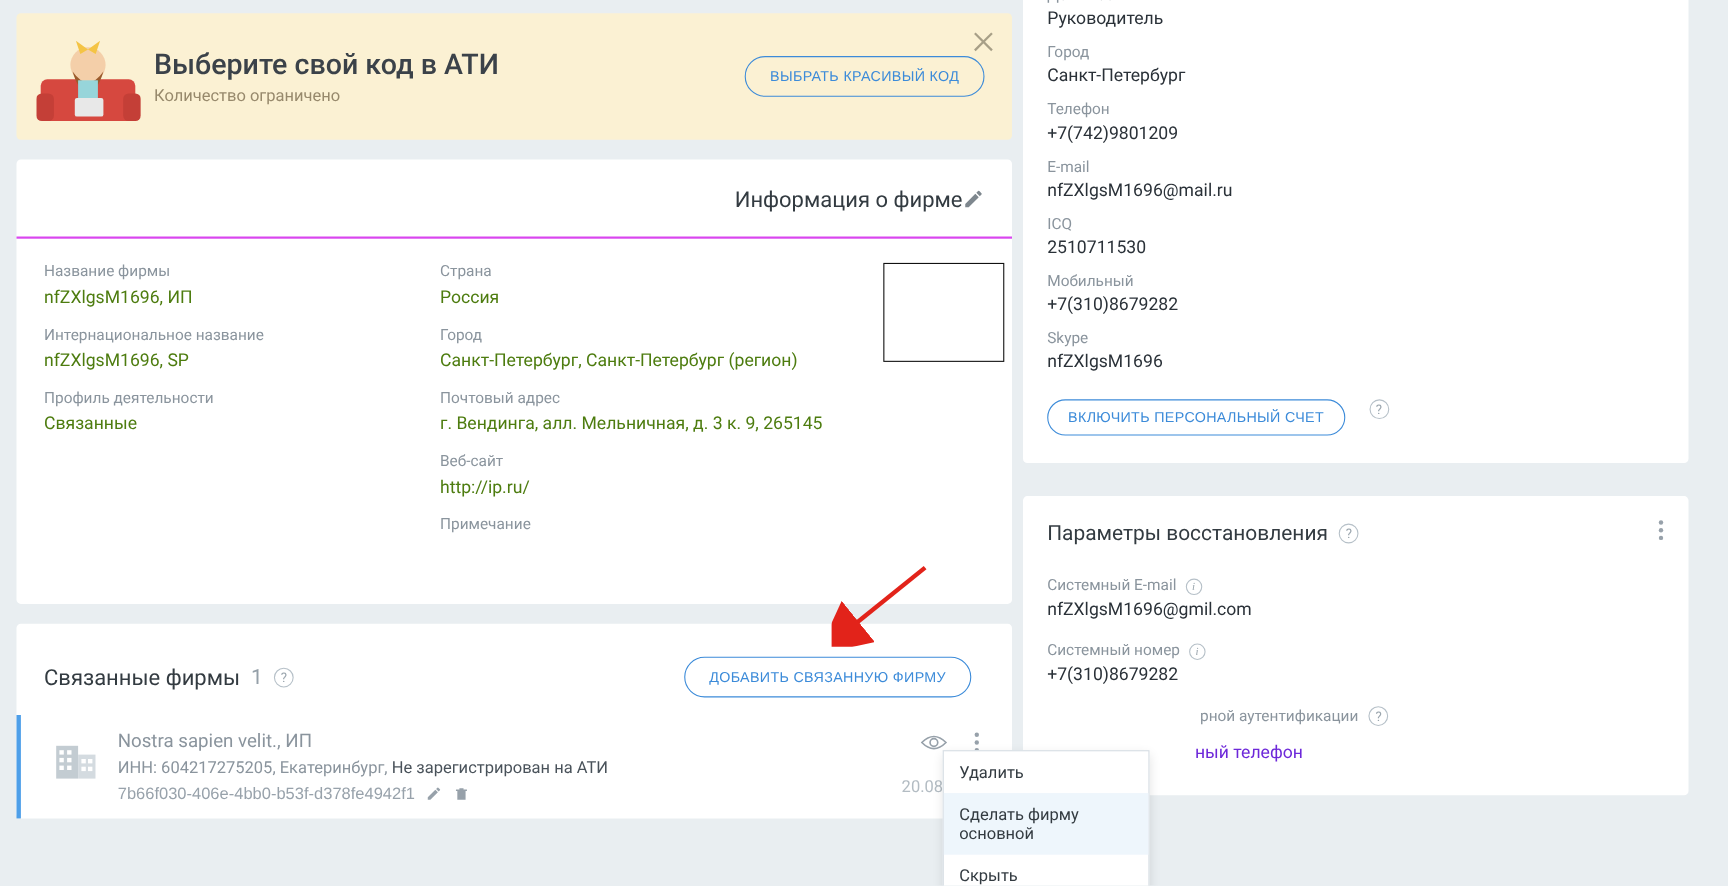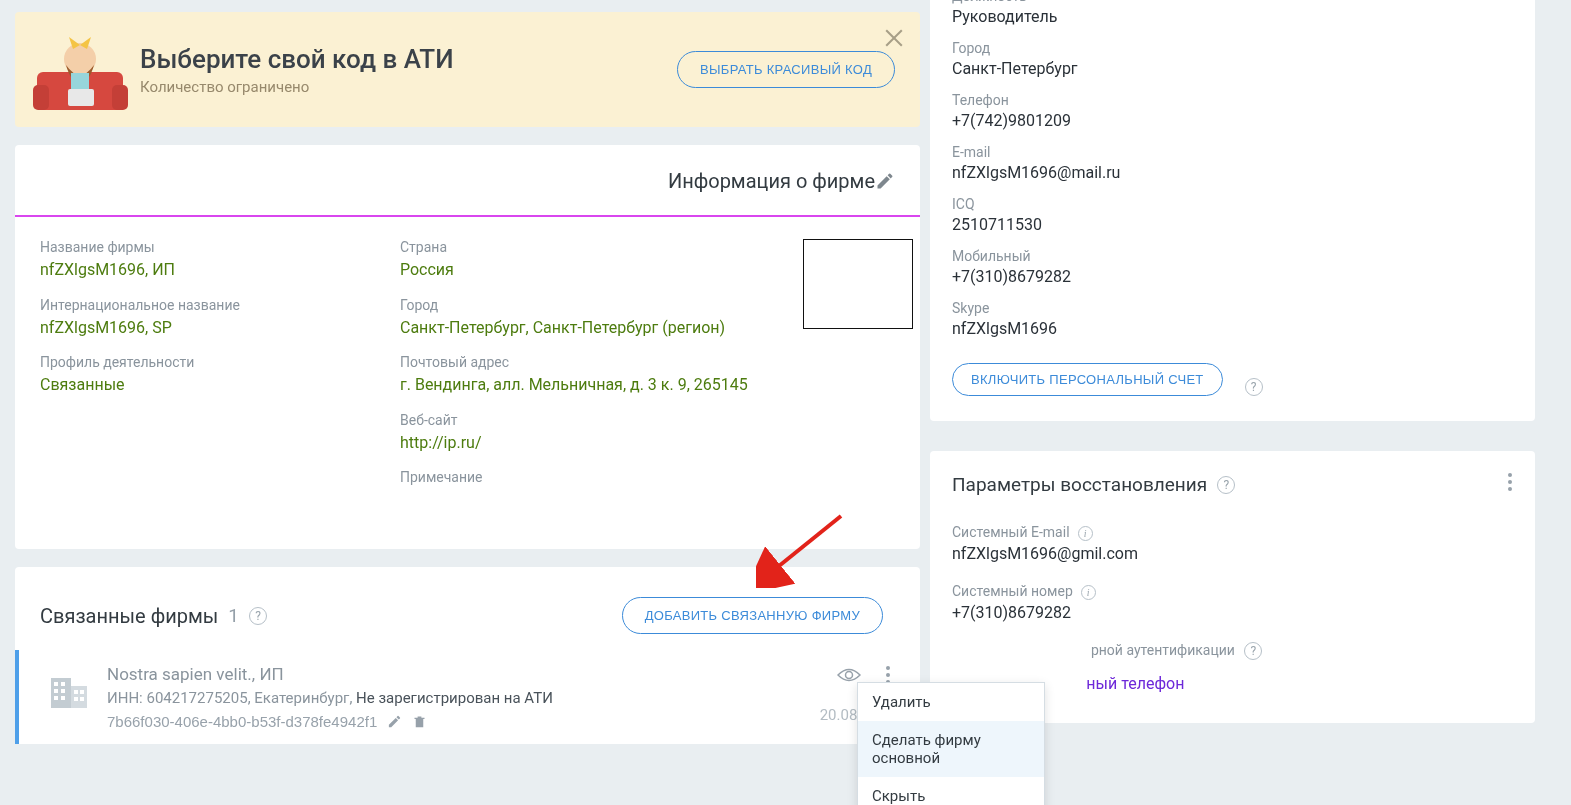--- a/index.html
+++ b/index.html
@@ -120,21 +120,21 @@
   .dots-vert { width:16px; height:22px; cursor:pointer; position:relative;}
   .dots-vert span { position:absolute; left:7px; width:4px; height:4px; background:#97a1aa; border-radius:50%;}
   .dots-vert span:nth-child(1){top:2px;} .dots-vert span:nth-child(2){top:9px;} .dots-vert span:nth-child(3){top:16px;}
   .rel-date { color:#b3bcc3; font-size:15px; align-self:flex-end; margin-top:20px;}
 
   
   .rcard { background:#fff; border-radius:4px; padding: 14px 22px 25px 22px; }
   .rlbl { color:#8a949d; font-size:14px; margin-top:14px; }
   .rval { color:#2a3138; font-size:16px; margin-top:3px; }
   .btn-outline.smallish { padding:8px 18px; font-size:13px;}
-  .rrow { margin-top:25px; display:flex; align-items:flex-end; gap:12px;}
+  .rrow { margin-top:25px; display:flex; align-items:flex-start; gap:12px;}
 
   .rcard2 { background:#fff; border-radius:4px; margin-top:30px; padding: 22px 22px 30px 22px; position:relative;}
   .rcard2-title { font-size:19px; display:flex; align-items:center;}
   .dots-abs { position:absolute; right:18px; top:20px;}
   .info-dot {
     display:inline-flex; justify-content:center; align-items:center;
     width:15px; height:15px; border:1px solid #b6c0c8; border-radius:50%;
     color:#9aa5ad; font-size:10px; font-family:Georgia,serif; font-style:italic;
     margin-left:8px;
   }

